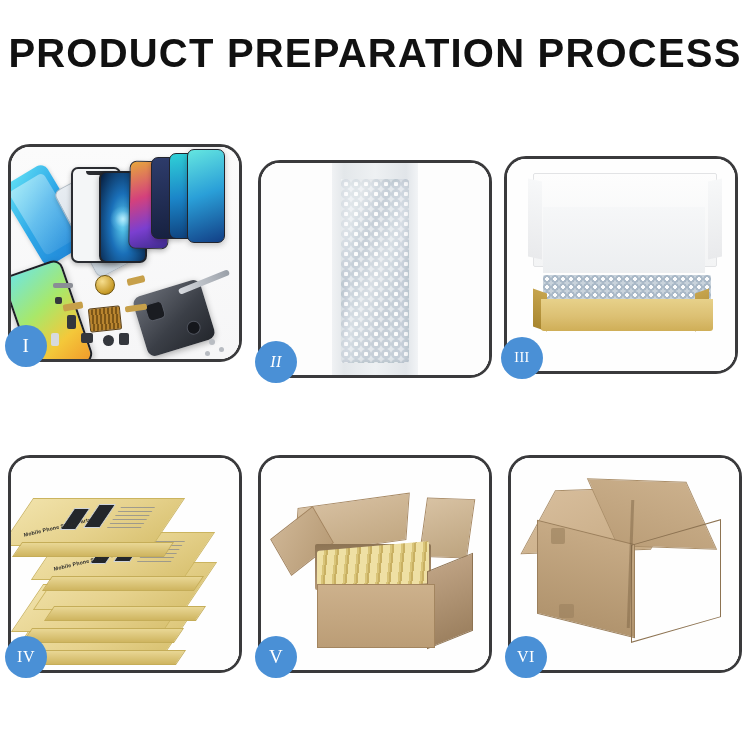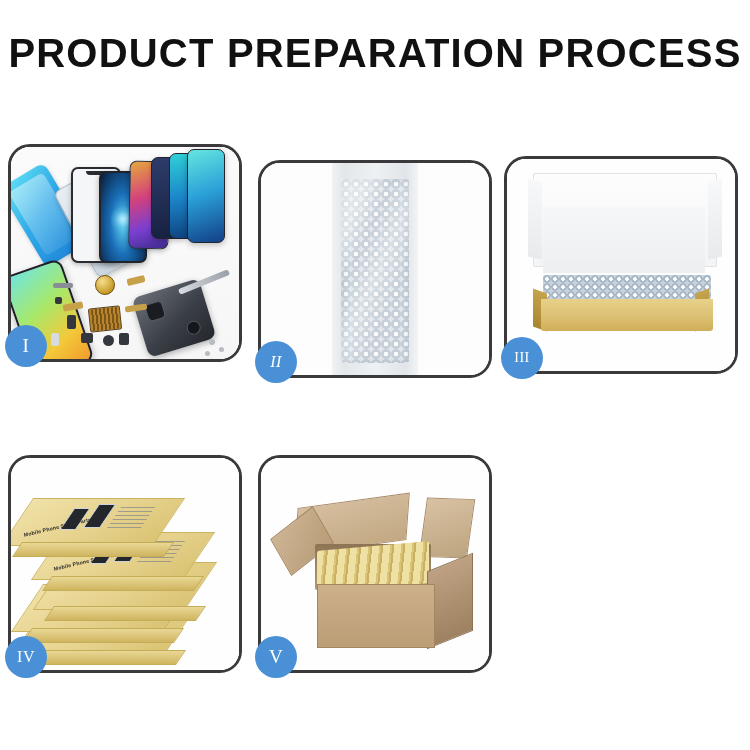--- a/index.html
+++ b/index.html
@@ -483,15 +483,29 @@
           <div class="c5flapL"></div>
           <div class="c5inner"></div>
           <div class="c5goods"></div>
           <div class="c5side"></div>
           <div class="c5front"></div>
         </div>
       </div>
       <div class="badge">V</div>
     </div>
 
+    <div class="panel p6">
+      <div class="clip">
+        <div class="scene6">
+          <div class="c6top"></div>
+          <div class="c6top2"></div>
+          <div class="c6left"></div>
+          <div class="c6right"></div>
+          <div class="c6seam"></div>
+          <div class="c6tape"></div>
+          <div class="c6tape2"></div>
+        </div>
+      </div>
+      <div class="badge wide">VI</div>
+    </div>
 
   </div>
 </div>
 
 </body></html>

